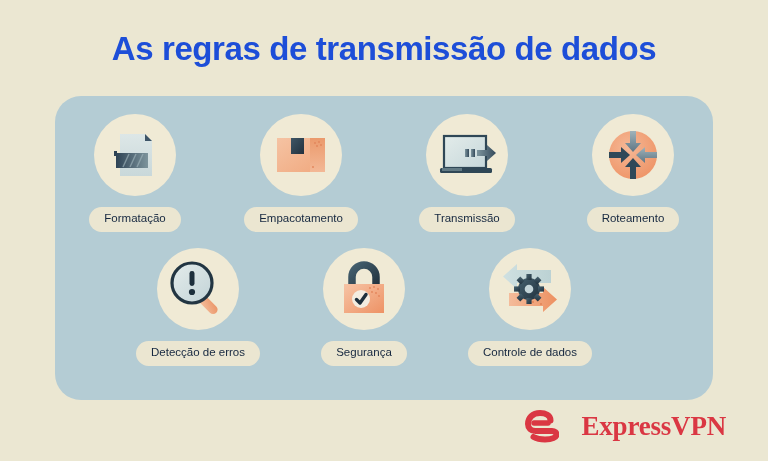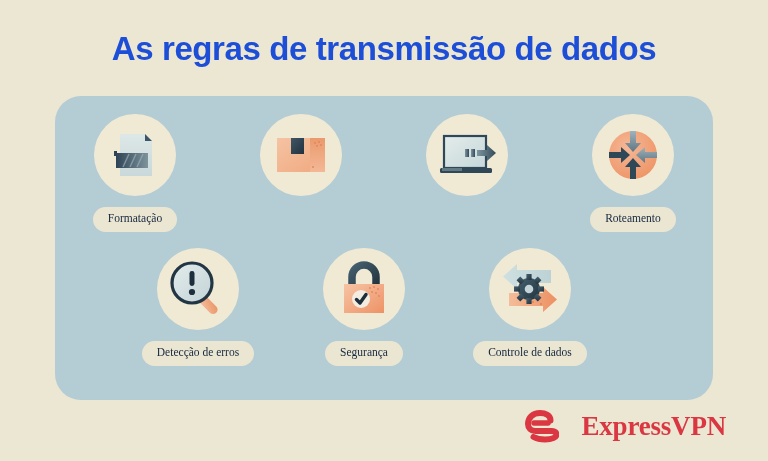--- a/index.html
+++ b/index.html
@@ -70,21 +70,21 @@
   }
   .label {
     margin-top: 11px;
     background: #ebe6d1;
     color: #15273f;
     font-size: 11.5px;
     border-radius: 14px;
     padding: 6px 15px 7px 15px;
     white-space: nowrap;
     line-height: 1;
-    font-family: Liberation Serif, serif;
+    font-family: Liberation Sans, sans-serif;
   }
   .brand {
     position: absolute;
     right: 42px;
     bottom: 18px;
     display: flex;
     align-items: center;
     gap: 22px;
   }
   .brand-mark {
@@ -164,20 +164,21 @@
               <g fill="#e2855a">
                 <circle cx="43" cy="17" r="0.9"></circle>
                   <circle cx="47" cy="16" r="0.9"></circle>
                 <circle cx="45" cy="20" r="0.9"></circle>
                   <circle cx="49" cy="19" r="0.9"></circle>
                 <circle cx="41" cy="41" r="0.9"></circle>
               </g>
             </svg>
           </span>
         </div>
+        <div class="label">Empacotamento</div>
       </div>
 
       <div class="item">
         <div class="circle">
           <span>
             <svg width="60" height="56" viewBox="0 0 60 56">
               <defs>
                 <linearGradient id="gScr" x1="0" y1="0" x2="1" y2="1">
                   <stop offset="0" stop-color="#e3ecea"></stop>
                   <stop offset="1" stop-color="#c6d7da"></stop>
@@ -189,20 +190,21 @@
               </defs>
               <rect x="7" y="9" width="42" height="32" fill="url(#gScr)" stroke="#2f4756" stroke-width="2.2"></rect>
               <rect x="3" y="41" width="52" height="5" rx="1.5" fill="#2f4756"></rect>
               <rect x="5" y="41" width="20" height="3" fill="#8da4ac" opacity="0.55"></rect>
               <rect x="28" y="22" width="4" height="8" fill="url(#gArr)"></rect>
               <rect x="34" y="22" width="4" height="8" fill="url(#gArr)"></rect>
               <path d="M40 23 H50 V18 L59 26 L50 34 V29 H40 Z" fill="url(#gArr)"></path>
             </svg>
           </span>
         </div>
+        <div class="label">Transmissão</div>
       </div>
 
       <div class="item">
         <div class="circle">
           <span>
             <svg width="58" height="58" viewBox="0 0 58 58">
               <defs>
                 <radialGradient id="gCirc" cx="0.4" cy="0.35" r="0.75">
                   <stop offset="0" stop-color="#f5b896"></stop>
                   <stop offset="1" stop-color="#ee9264"></stop>

